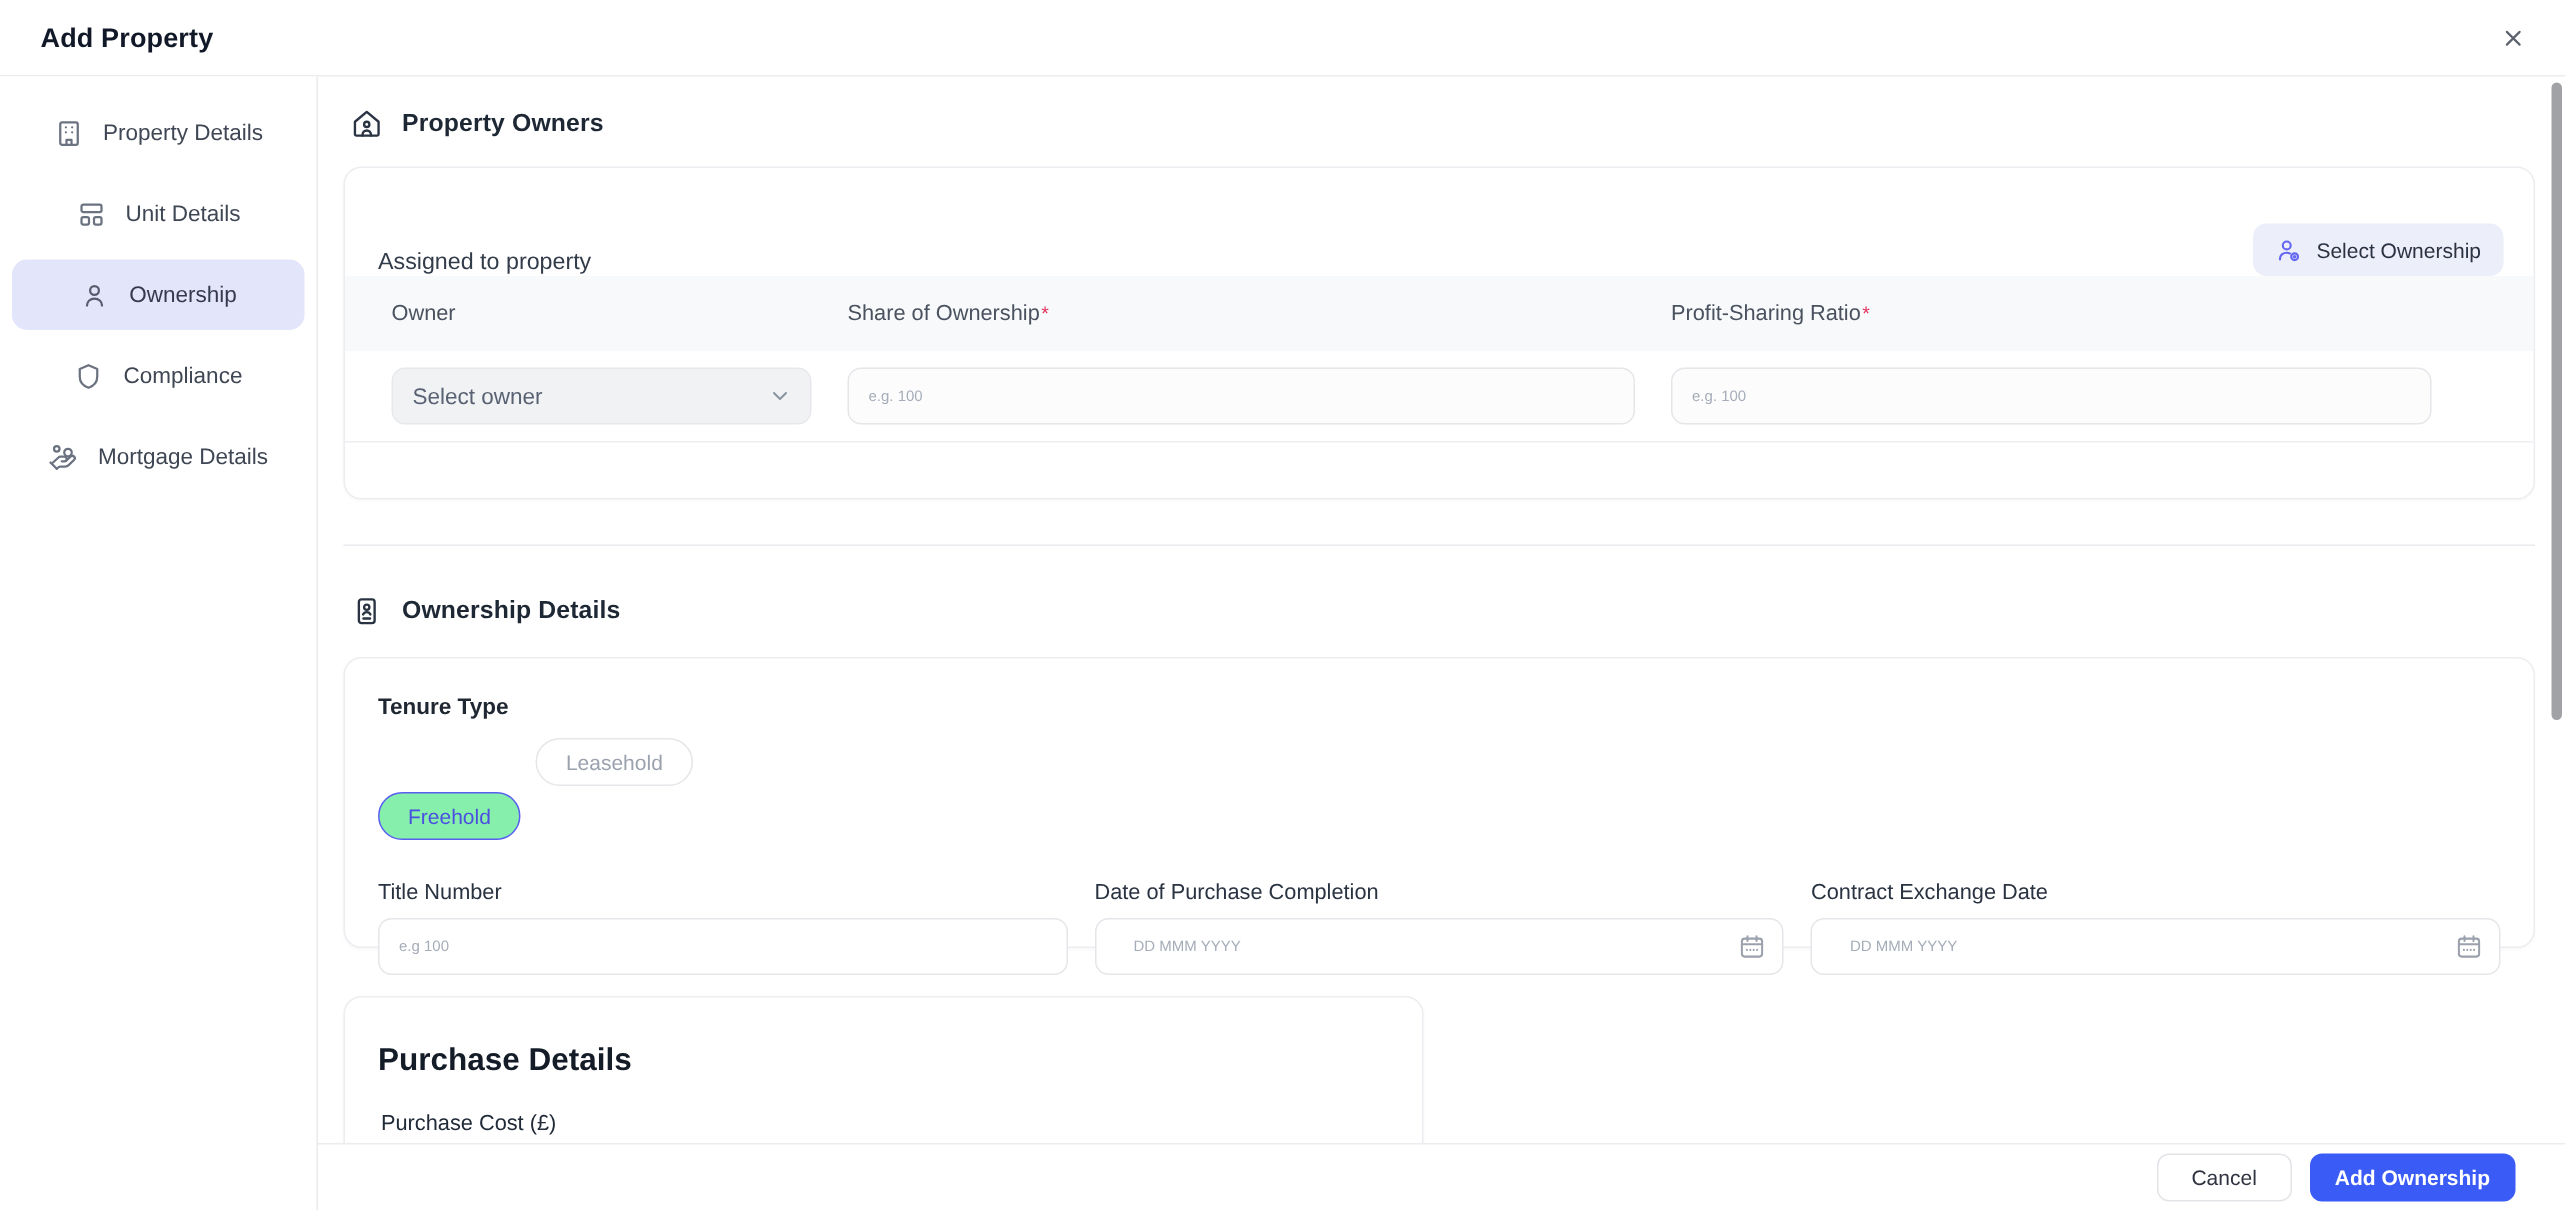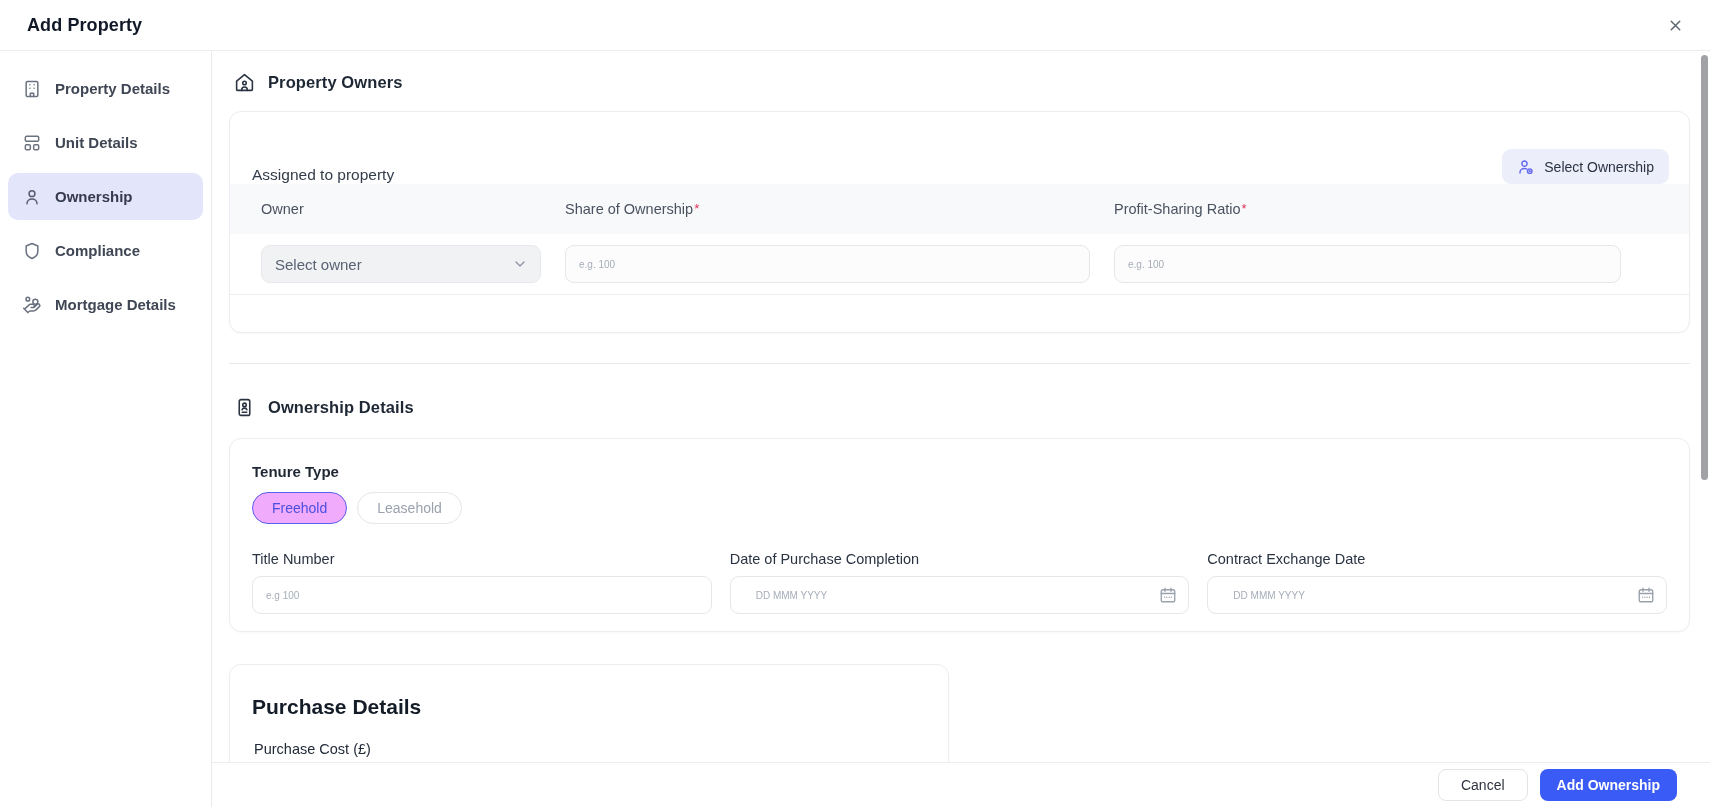--- a/index.html
+++ b/index.html
@@ -13,21 +13,21 @@
     justify-content:space-between; padding:0 22px 0 27px; border-bottom:1px solid #ececef; background:#fff; }
   .topbar h1 { font-size:18px; font-weight:700; color:#111827; letter-spacing:.1px; }
   .close-btn { background:none; border:none; cursor:pointer; color:#5b626e; width:26px; height:26px;
     display:flex; align-items:center; justify-content:center; }
 
   
   .body { flex:1; display:flex; min-height:0; }
 
   .sidebar { width:212px; flex:0 0 212px; border-right:1px solid #e9eaec; padding:14px 8px 0 8px; background:#fff; }
   .nav-item { display:flex; align-items:center; gap:13px; height:47px; padding:0 14px; margin-bottom:7px;
-    border-radius:10px; cursor:pointer; font-size:15px; color:#3f4654; font-weight:700; }
+    border-radius:10px; cursor:pointer; font-size:15px; color:#3f4654; font-weight:400;justify-content:center; }
   .nav-item .nav-icon { width:20px; height:20px; color:#6b7280; display:flex; align-items:center; }
   .nav-item.active { background:#e3e5fa; color:#343b4d; }
   .nav-item.active .nav-icon { color:#565d6d; }
 
   .right-col { flex:1; display:flex; flex-direction:column; min-width:0; position:relative; }
   .content { flex:1; overflow:hidden; padding:14px 20px 0 17px; position:relative; }
 
   .scroll-thumb { position:absolute; right:2px; top:4px; width:7px; height:425px;
     background:#a0a2a6; border-radius:4px; }
 
@@ -64,21 +64,21 @@
   .txt-input::placeholder { color:#a6adb8; }
 
   .divider { border:none; border-top:1px solid #e9eaed; margin:30px 0 28px 0; }
 
   
   .card2 { margin-top:16px; height:194px; padding:24px 22px 0 22px; }
   .lbl-strong { font-size:15px; font-weight:700; color:#1f2733; }
   .pills { display:flex; gap:10px; margin-top:11px; }
   .pill { height:32px; padding:0 19px; border-radius:999px; font-size:14px; display:flex; align-items:center;
     cursor:pointer; background:#fff; border:1px solid #e4e6e9; color:#9ba2ae; font-family:"Liberation Sans", sans-serif; }
-  .pill.selected { border:1.5px solid #5b5ff0; background:#f0abfc; color:#4a4fe0; }
+  .pill.selected { border:1.5px solid #5b5ff0; background:#86efac; color:#4a4fe0;margin-top:36px; }
 
   .fields3 { display:grid; grid-template-columns:1fr 1fr 1fr; column-gap:18px; margin-top:27px; }
   .f-label { font-size:14.5px; color:#2a3342; font-weight:500; margin-bottom:9px; display:block; }
   .input-wrap { position:relative; }
   .input-wrap .cal { position:absolute; right:12px; top:50%; transform:translateY(-50%);
     width:18px; height:18px; color:#9aa1ac; pointer-events:none; display:flex; }
   .input-wrap .txt-input { background:#fff; }
   .date-input { padding-left:25px; }
 
   

